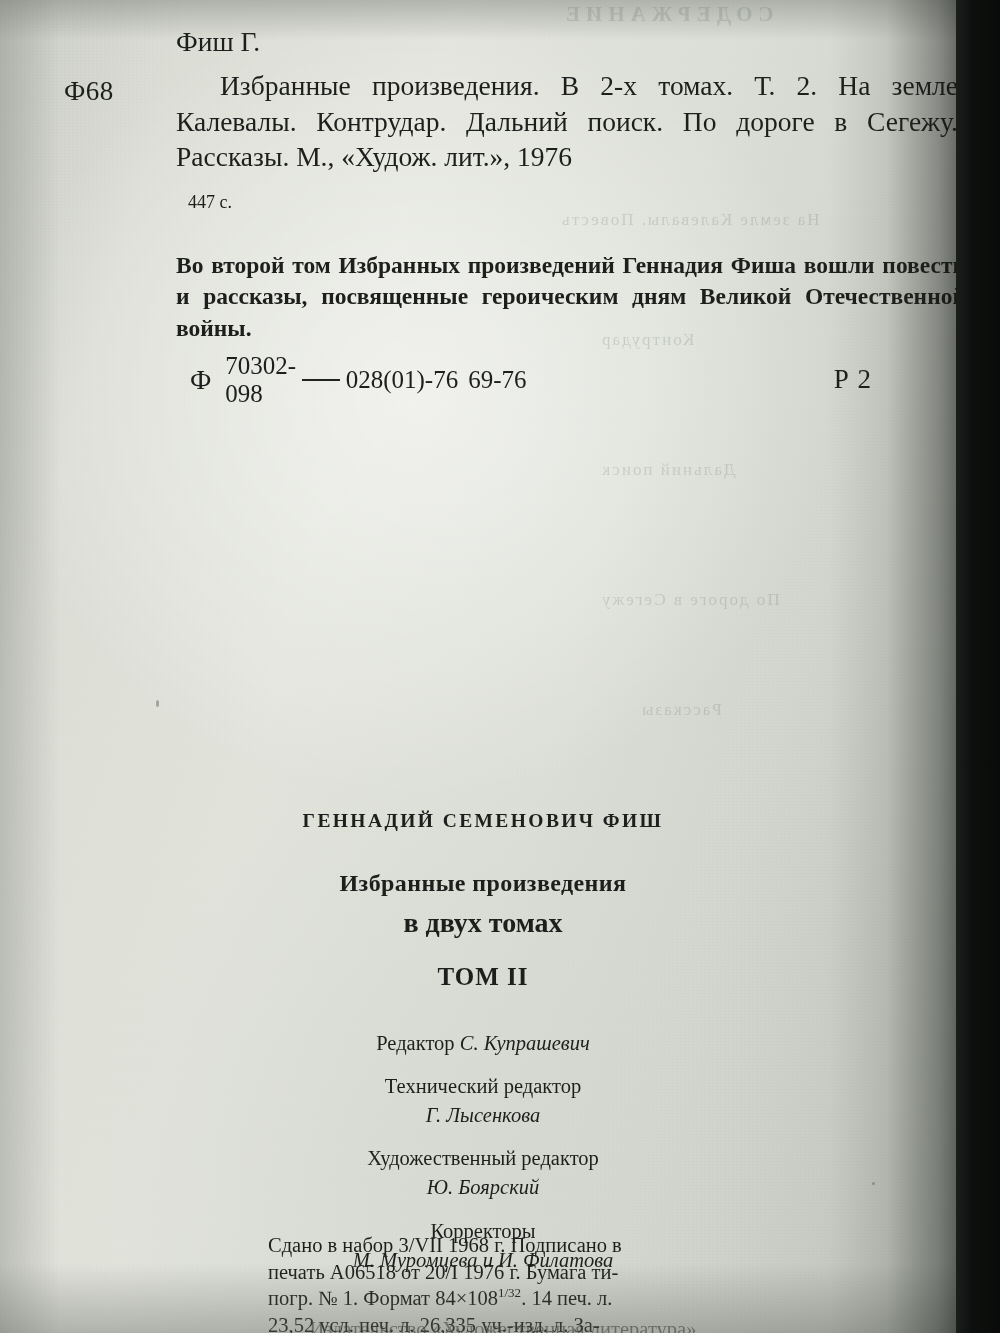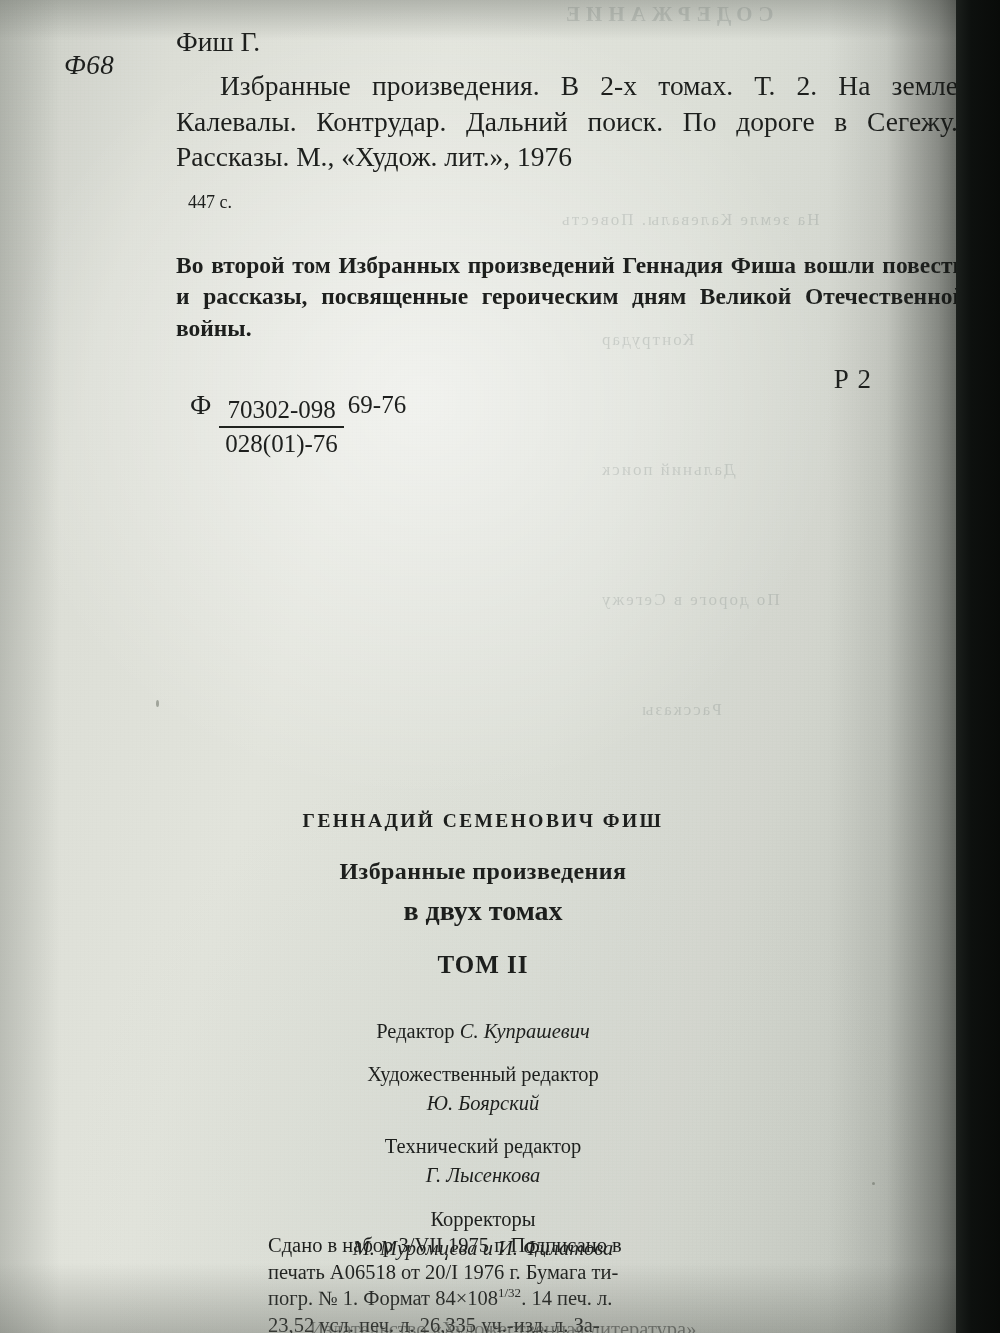--- a/index.html
+++ b/index.html
@@ -83,24 +83,23 @@
     white-space: nowrap;
     transform: scaleX(-1);
     font-size: 21px;
     letter-spacing: 6px;
     font-weight: 700;
   }
 
   
   .sigil {
     position: absolute;
-    left: 64px; top: 50px;
+    left: 64px; top: 76px;
     font-size: 27px;
     letter-spacing: .5px;
-    font-style: italic;
   }
   .cip {
     position: absolute;
     left: 176px; top: 24px;
     width: 782px;
     font-size: 27.5px;
     line-height: 1.30;
     text-align: justify;
   }
   .cip .author { display: block; margin-bottom: 8px; }
@@ -127,24 +126,23 @@
   .class-line {
     position: absolute;
     left: 190px; top: 352px;
     display: flex;
     align-items: center;
     font-size: 25px;
   }
   .class-line .phi { margin-right: 8px; font-size: 27px; }
   .frac {
     display: inline-flex;
-    flex-direction: column;
+    flex-direction: row;
     align-items: center;
     line-height: 1.12;
-    margin-top: 44px;
   }
   .frac .num { padding: 0 6px; }
   .frac .bar {
     width: 100%;
     height: 2px;
     background: #20231f;
     margin: 2px 0;
   }
   .frac .den { padding: 0 6px; }
   .class-line .suffix { margin-left: 4px; align-self: center; }
@@ -168,21 +166,21 @@
     position: absolute;
     left: 258px;
     top: 810px;
     width: 450px;
     text-align: center;
   }
   .col-name {
     font-size: 19.5px;
     font-weight: 700;
     letter-spacing: 2.4px;
-    margin-bottom: 26px;
+    margin-bottom: 38px;
   }
   .col-title {
     font-size: 24px;
     font-weight: 700;
     letter-spacing: .4px;
     margin-bottom: 10px;
   }
   .col-sub {
     font-size: 28px;
     font-weight: 700;
@@ -272,35 +270,35 @@
     <div class="col-name">ГЕННАДИЙ  СЕМЕНОВИЧ  ФИШ</div>
     <div class="col-title">Избранные произведения</div>
     <div class="col-sub">в двух томах</div>
     <div class="col-vol">ТОМ II</div>
 
     <div class="credit">
       <span>Редактор</span>
       <span class="it">С. Купрашевич</span>
     </div>
     <div class="credit">
+      <div>Технический редактор</div>
+      <div class="it">Г. Лысенкова</div>
+    </div>
+    <div class="credit">
       <div>Художественный редактор</div>
       <div class="it">Ю. Боярский</div>
-    </div>
-    <div class="credit">
-      <div>Технический редактор</div>
-      <div class="it">Г. Лысенкова</div>
     </div>
     <div class="credit">
       <div>Корректоры</div>
       <div class="it">М. Муромцева и И. Филатова</div>
     </div>
   </div>
 
   <div class="imprint">
-    <div>Сдано в набор 3/VII 1975 г. Подписано в</div>
+    <div>Сдано в набор 3/VII 1968 г. Подписано в</div>
     <div>печать А06518 от 20/I 1976 г. Бумага ти-</div>
     <div>
       <span>погр. № 1. Формат 84×108</span><span class="frac-s">1/32</span><span>. 14 печ. л.</span>
     </div>
     <div>23,52 усл. печ. л. 26,335 уч.-изд. л. За-</div>
 
   </div>
 
   <div class="clip-last">Издательство «Художественная литература»</div>
 

